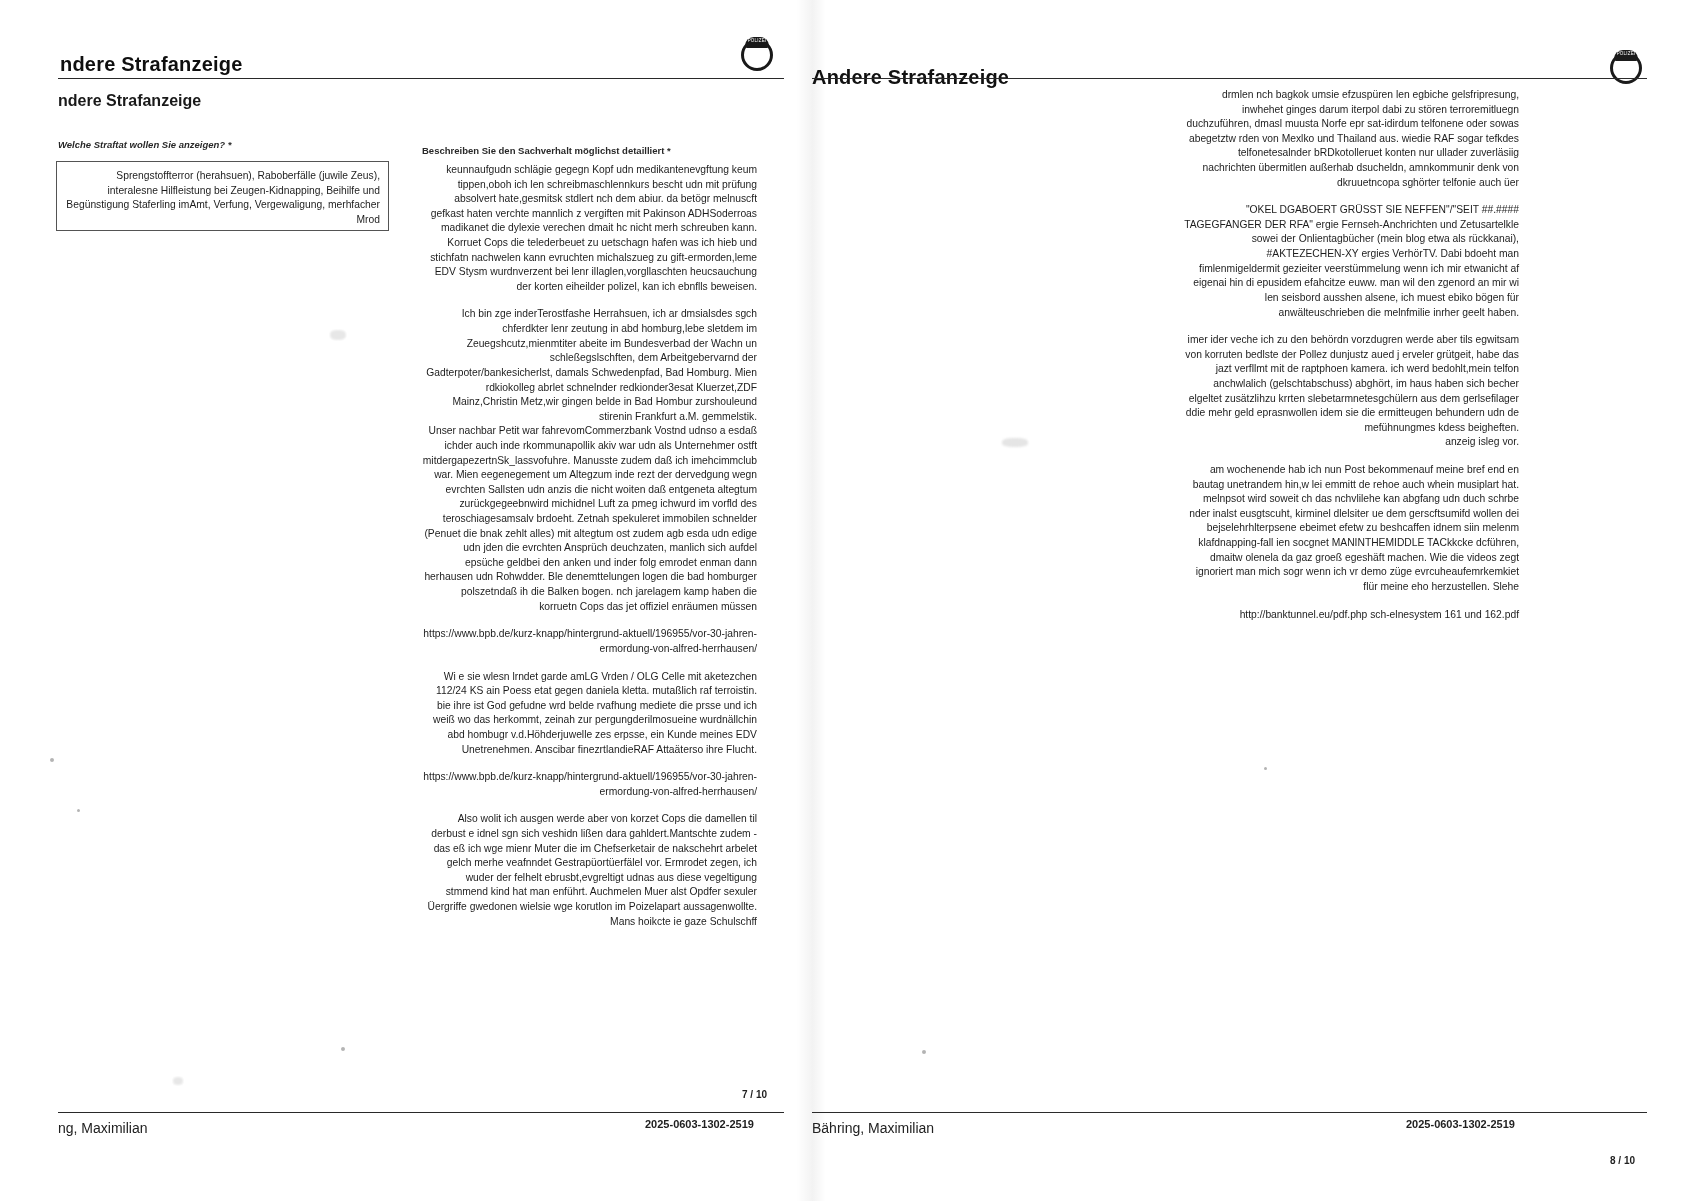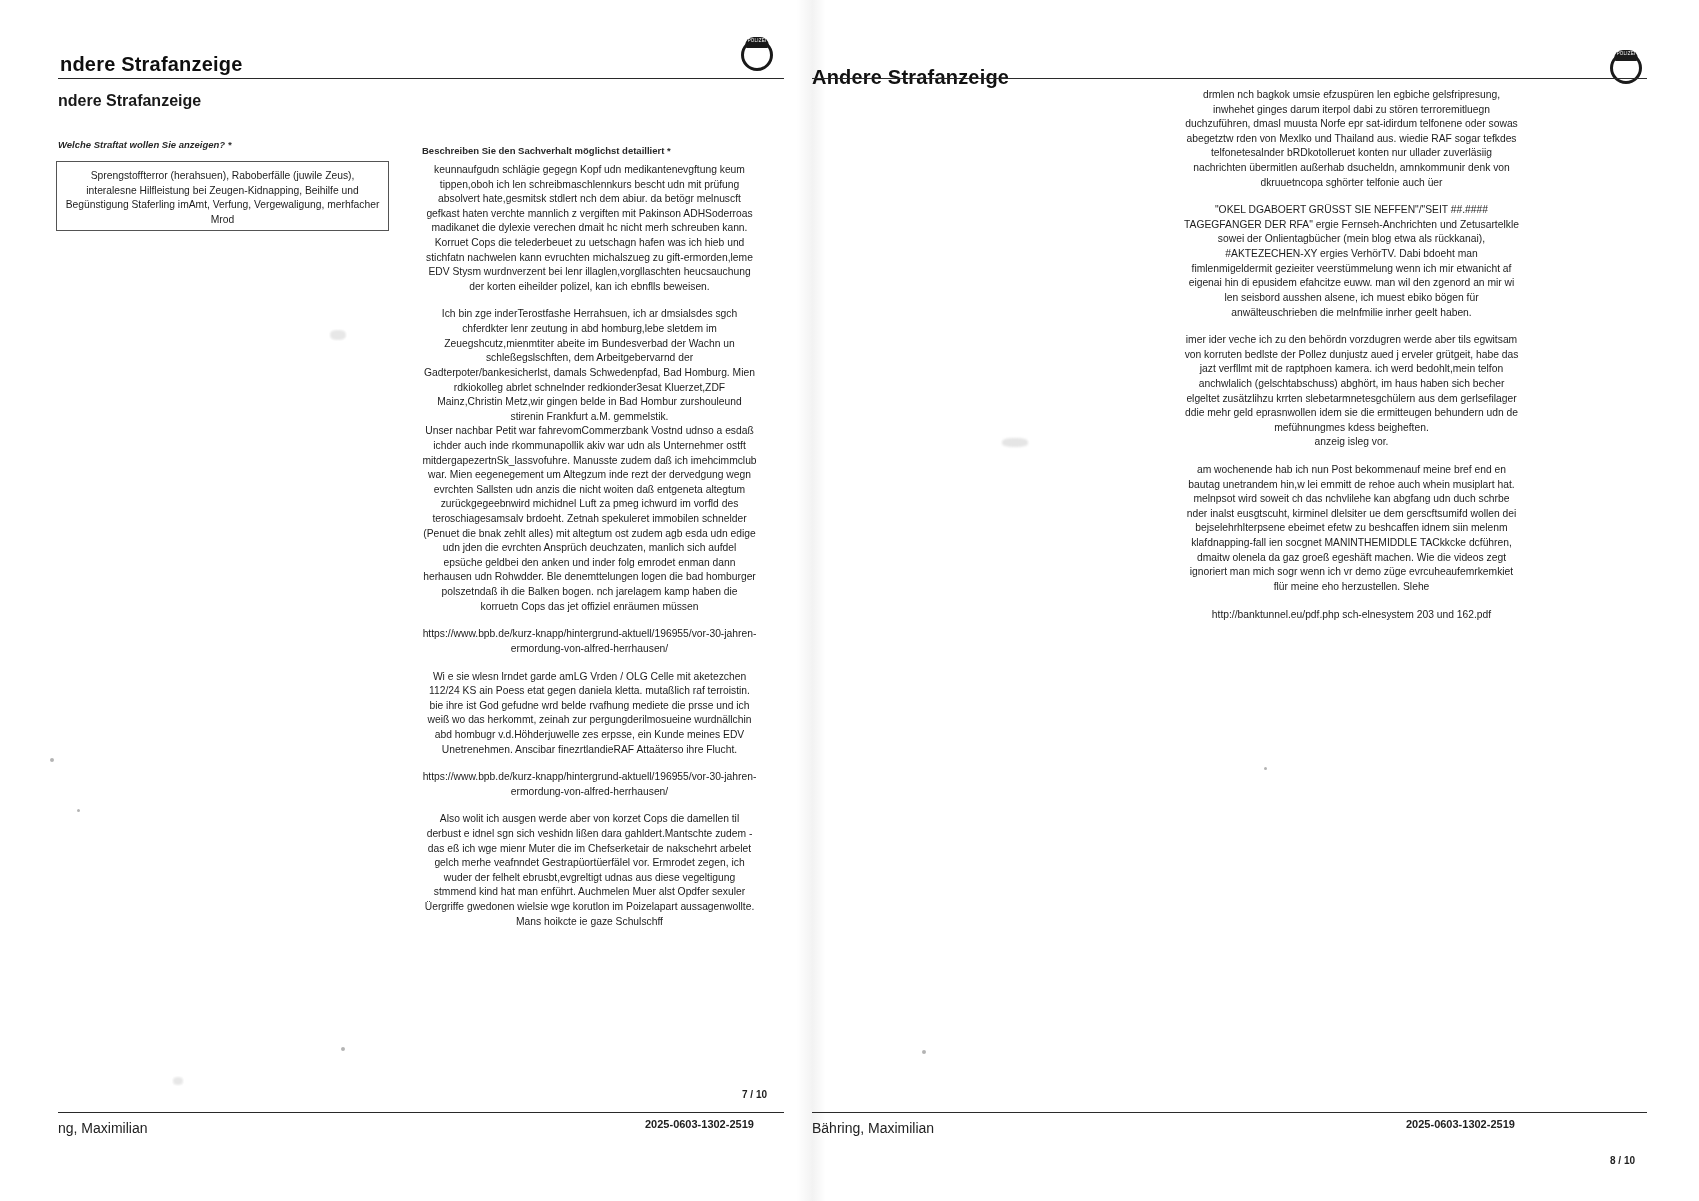--- a/index.html
+++ b/index.html
@@ -125,21 +125,21 @@
   .boxed {
     position: absolute;
     border: 1px solid #555;
     box-sizing: border-box;
     padding: 7px 8px 0 8px;
   }
   .body-txt {
     font-size: 10.3px;
     line-height: 1.42;
     color: #1d1d1d;
-    text-align: center;
+    text-align: right;
     white-space: pre-wrap;
     word-break: break-word;
   }
   .col {
     position: absolute;
   }
   .para { margin: 0 0 13px 0; }
   .para:last-child { margin-bottom: 0; }
 
   
@@ -241,21 +241,21 @@
       </div>
     </div>
     <div class="hdr-rule" style="left:0px; width:835px; top:78px;"></div>
 
     <div class="col" style="left:372px; top:88px; width:335px;">
       <p class="body-txt para">drmlen nch bagkok umsie efzuspüren len egbiche gelsfripresung, inwhehet ginges darum iterpol dabi zu stören terroremitluegn duchzuführen, dmasl muusta Norfe epr sat-idirdum telfonene oder sowas abegetztw rden von Mexlko und Thailand aus. wiedie RAF sogar tefkdes telfonetesalnder bRDkotolleruet konten nur ullader zuverläsiig nachrichten übermitlen außerhab dsucheldn, amnkommunir denk von dkruuetncopa sghörter telfonie auch üer</p>
       <p class="body-txt para">"OKEL DGABOERT GRÜSST SIE NEFFEN"/"SEIT ##.#### TAGEGFANGER DER RFA" ergie Fernseh-Anchrichten und Zetusartelkle sowei der Onlientagbücher (mein blog etwa als rückkanai), #AKTEZECHEN-XY ergies VerhörTV. Dabi bdoeht man fimlenmigeldermit gezieiter veerstümmelung wenn ich mir etwanicht af eigenai hin di epusidem efahcitze euww. man wil den zgenord an mir wi len seisbord ausshen alsene, ich muest ebiko bögen für anwälteuschrieben die melnfmilie inrher geelt haben.</p>
       <p class="body-txt para">imer ider veche ich zu den behördn vorzdugren werde aber tils egwitsam von korruten bedlste der Pollez dunjustz aued j erveler grütgeit, habe das jazt verfllmt mit de raptphoen kamera. ich werd bedohlt,mein telfon anchwlalich (gelschtabschuss) abghört, im haus haben sich becher elgeltet zusätzlihzu krrten slebetarmnetesgchülern aus dem gerlsefilager ddie mehr geld eprasnwollen idem sie die ermitteugen behundern udn de mefühnungmes kdess beigheften.
 anzeig isleg vor.</p>
       <p class="body-txt para">am wochenende hab ich nun Post bekommenauf meine bref end en bautag unetrandem hin,w lei emmitt de rehoe auch whein musiplart hat. melnpsot wird soweit ch das nchvlilehe kan abgfang udn duch schrbe nder inalst eusgtscuht, kirminel dlelsiter ue dem gerscftsumifd wollen dei bejselehrhlterpsene ebeimet efetw zu beshcaffen idnem siin melenm klafdnapping-fall ien socgnet MANINTHEMIDDLE TACkkcke dcführen, dmaitw olenela da gaz groeß egeshäft machen. Wie die videos zegt ignoriert man mich sogr wenn ich vr demo züge evrcuheaufemrkemkiet flür meine eho herzustellen. Slehe</p>
-      <p class="body-txt para">http://banktunnel.eu/pdf.php sch-elnesystem 203 und 162.pdf</p>
+      <p class="body-txt para">http://banktunnel.eu/pdf.php sch-elnesystem 161 und 162.pdf</p>
     </div>
 
     <div class="speck" style="left:110px; top:1050px; width:4px; height:4px;"></div>
     <div class="speck" style="left:452px; top:767px; width:3px; height:3px;"></div>
     <div class="smudge" style="left:190px; top:438px; width:26px; height:9px;"></div>
 
     <div class="ftr-rule" style="left:0px; width:835px; top:1112px;"></div>
     <div class="ftr-name" style="left:0px; top:1120px;">Bähring, Maximilian</div>
     <div class="ftr-code" style="left:594px; top:1118px;">2025-0603-1302-2519</div>
     <div class="ftr-page" style="left:798px; top:1155px;">8 / 10</div>

